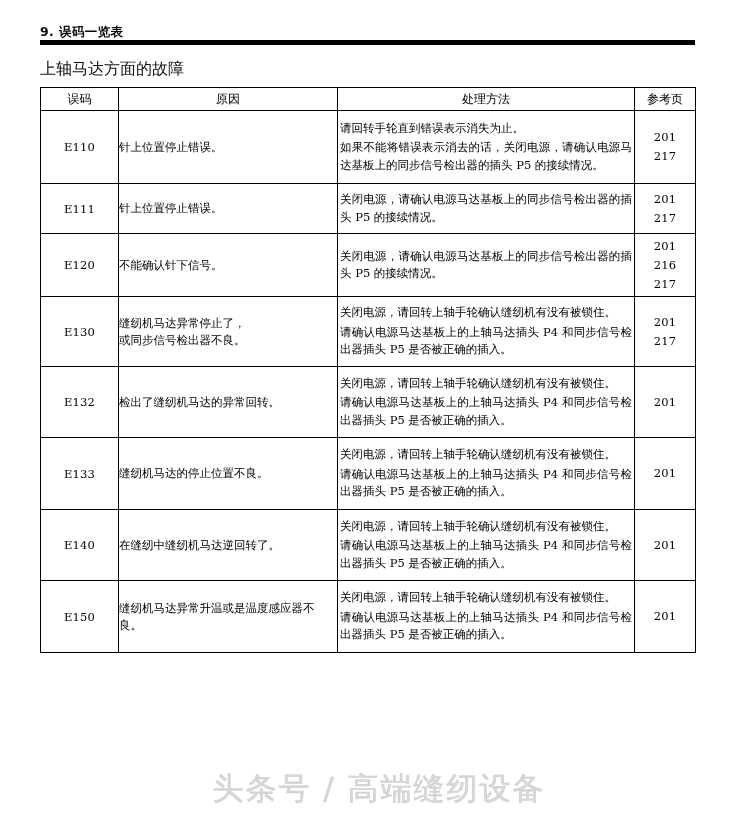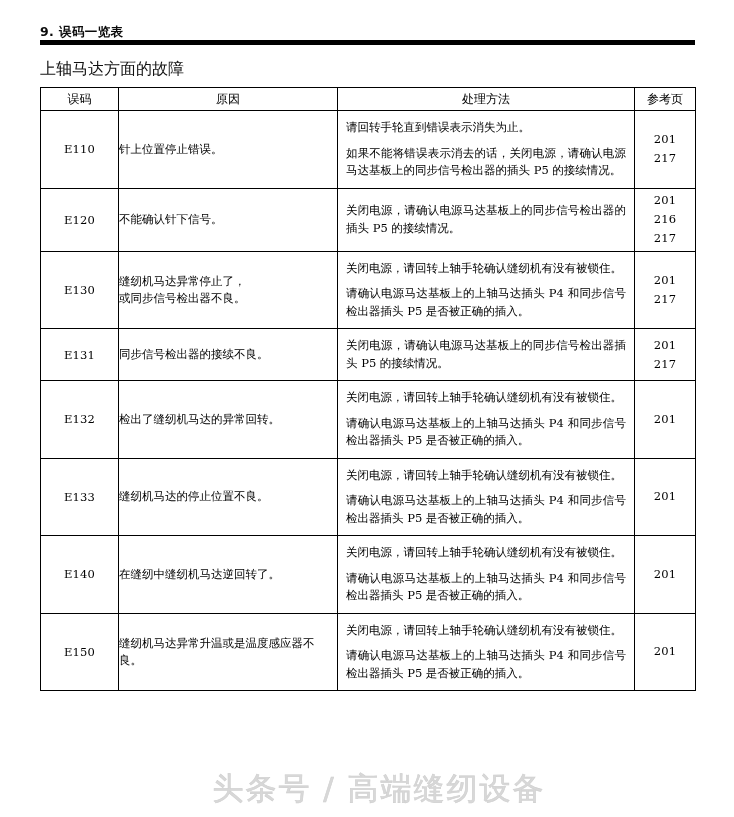--- a/index.html
+++ b/index.html
@@ -113,21 +113,21 @@
     font-size: 11.5px;
     vertical-align: top;
   }
   td.ref {
     text-align: center;
     line-height: 19px;
     font-size: 11.5px;
     letter-spacing: 0.2px;
   }
   td.fix p {
-    margin: 8px;
+    margin: 2px;
   }
   td.ref span {
     display: block;
   }
 
   
   tr.r-e110 td { height: 72px; }
   tr.r-e111 td { height: 49px; }
   tr.r-e120 td { height: 62px; }
   tr.r-e130 td { height: 69px; }
@@ -188,20 +188,31 @@
             <td class="cause">针上位置停止错误。</td>
             <td class="fix">
               <p>请回转手轮直到错误表示消失为止。</p>
               <p>如果不能将错误表示消去的话，关闭电源，请确认电源马达基板上的同步信号检出器的插头 P5 的接续情况。</p>
             </td>
             <td class="ref">
               <span>201</span>
               <span>217</span>
             </td>
           </tr>
+          <tr class="r-e111">
+            <td class="code">E111</td>
+            <td class="cause">针上位置停止错误。</td>
+            <td class="fix">
+              <p>关闭电源，请确认电源马达基板上的同步信号检出器的插头 P5 的接续情况。</p>
+            </td>
+            <td class="ref">
+              <span>201</span>
+              <span>217</span>
+            </td>
+          </tr>
           <tr class="r-e120">
             <td class="code">E120</td>
             <td class="cause">不能确认针下信号。</td>
             <td class="fix">
               <p>关闭电源，请确认电源马达基板上的同步信号检出器的插头 P5 的接续情况。</p>
             </td>
             <td class="ref">
               <span>201</span>
               <span>216</span>
               <span>217</span>
@@ -212,31 +223,20 @@
             <td class="cause">缝纫机马达异常停止了，<br>或同步信号检出器不良。</td>
             <td class="fix">
               <p>关闭电源，请回转上轴手轮确认缝纫机有没有被锁住。</p>
               <p>请确认电源马达基板上的上轴马达插头 P4 和同步信号检出器插头 P5 是否被正确的插入。</p>
             </td>
             <td class="ref">
               <span>201</span>
               <span>217</span>
             </td>
           </tr>
-          <tr class="r-e131">
-            <td class="code">E131</td>
-            <td class="cause">同步信号检出器的接续不良。</td>
-            <td class="fix">
-              <p>关闭电源，请确认电源马达基板上的同步信号检出器插头 P5 的接续情况。</p>
-            </td>
-            <td class="ref">
-              <span>201</span>
-              <span>217</span>
-            </td>
-          </tr>
           <tr class="r-e132">
             <td class="code">E132</td>
             <td class="cause">检出了缝纫机马达的异常回转。</td>
             <td class="fix">
               <p>关闭电源，请回转上轴手轮确认缝纫机有没有被锁住。</p>
               <p>请确认电源马达基板上的上轴马达插头 P4 和同步信号检出器插头 P5 是否被正确的插入。</p>
             </td>
             <td class="ref">
               <span>201</span>
             </td>

